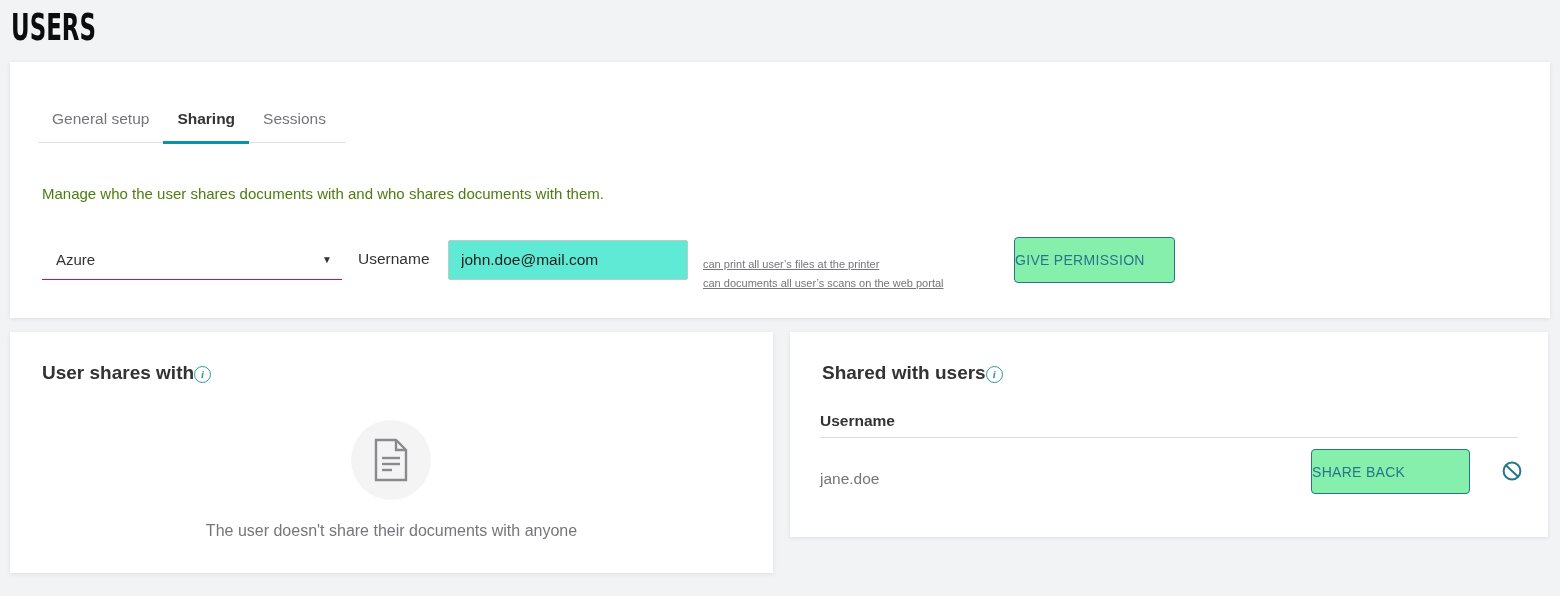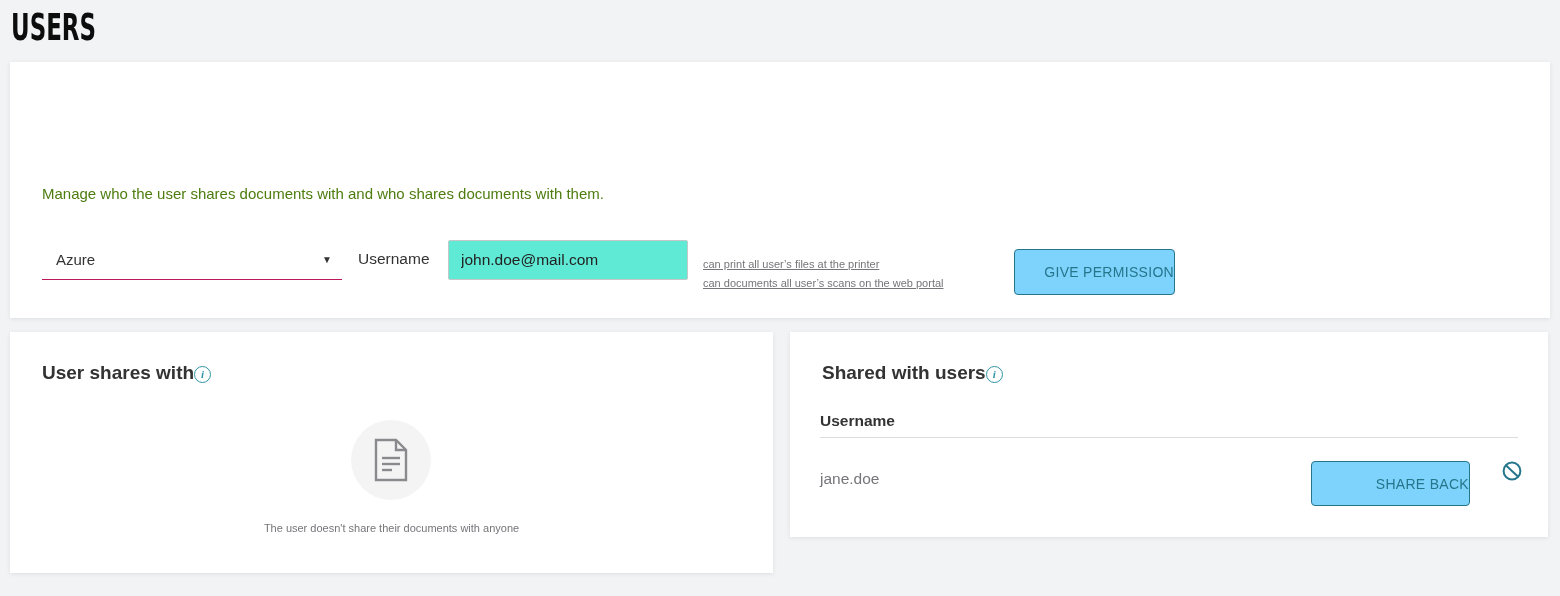--- a/index.html
+++ b/index.html
@@ -73,24 +73,24 @@
     border:1px solid #c6c6c6; border-radius:2px;
     padding:0 12px; font-size:15.5px; color:#222;
     font-family:"Liberation Sans", sans-serif;
     background:#5eead4; outline:none;
   }
   .permission-notes {
     position:absolute; left:693px; top:193px;
     font-size:11px; color:#75757a; line-height:19px;text-decoration:underline;
   }
   .btn {
-    background:#7dd3fc; border:1px solid #26768b; border-radius:4px;
+    background:#86efac; border:1px solid #26768b; border-radius:4px;
     color:#26768b; font-size:14px; letter-spacing:0.3px;
     font-family:"Liberation Sans", sans-serif;
-    cursor:pointer; text-align:right;margin-top:12px;
+    cursor:pointer; text-align:left;
   }
   .give-permission-btn {
     position:absolute; left:1004px; top:175px;
     width:161px; height:46px;
   }
 
   
   .panel-heading {
     position:absolute; left:32px; top:30px;
     font-size:19px; font-weight:bold; color:#333;
@@ -106,21 +106,21 @@
 
   
   .empty-circle {
     position:absolute; left:341px; top:88px;
     width:80px; height:80px; border-radius:50%;
     background:#f4f4f5;
     display:flex; align-items:center; justify-content:center;
   }
   .empty-text {
     position:absolute; left:0; top:190px; width:100%;
-    text-align:center; font-size:11px; color:#75757a;
+    text-align:center; font-size:16px; color:#75757a;
   }
 
   
   .col-header {
     position:absolute; left:30px; top:80px;
     font-size:15.5px; font-weight:bold; color:#333;
   }
   .table-divider {
     position:absolute; left:30px; top:105px; width:698px;
     border-bottom:1px solid #dcdcdc;
@@ -139,20 +139,25 @@
     width:20px; height:20px; cursor:pointer;
   }
 </style>
 </head>
 <body>
 
 <h1 class="page-title">USERS</h1>
 
 <div class="panel panel-top">
 
+  <div class="tabs">
+    <div class="tab">General setup</div>
+    <div class="tab active">Sharing</div>
+    <div class="tab">Sessions</div>
+  </div>
 
   <div class="section-desc">Manage who the user shares documents with and who shares documents with them.</div>
 
   <div class="provider-select">
     <span class="value">Azure</span>
     <span class="caret">▼</span>
   </div>
 
   <label class="username-label">Username</label>
 

